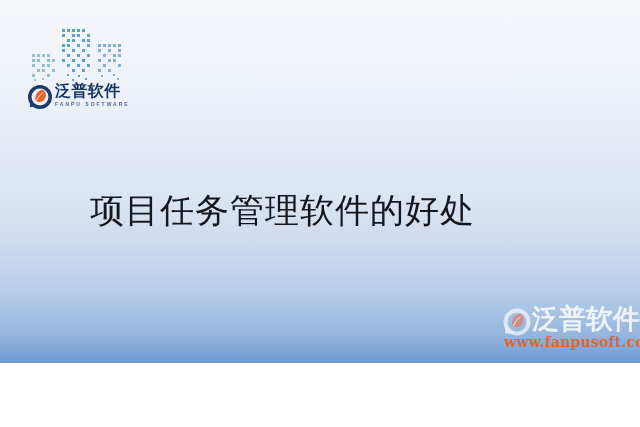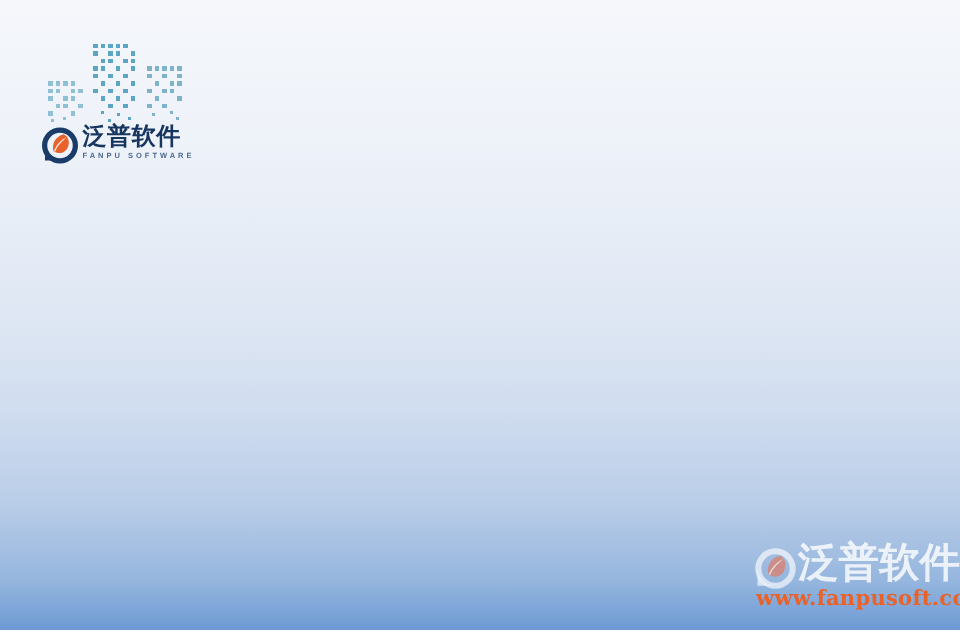--- a/index.html
+++ b/index.html
@@ -4,21 +4,21 @@
 <style>
   html, body {
     margin: 0;
     padding: 0;
     background: #ffffff;
   }
 
   #slide {
     position: relative;
     width: 640px;
-    height: 420px;
+    height: 363px;
     overflow: hidden;
     font-family: "Liberation Sans", "DejaVu Sans", sans-serif;
     background: linear-gradient(to bottom,
         #f5f7fb 0%,
         #f2f5fa 10%,
         #eef2f9 22%,
         #e6ecf6 38%,
         #dde6f3 52%,
         #cfdcef 66%,
         #b9cde8 80%,
@@ -254,20 +254,21 @@
       </div>
 
       <div id="logo-text-wrap">
         <span id="logo-cn">泛普软件</span>
         <span id="logo-en">FANPU SOFTWARE</span>
       </div>
 
     </div>
   </div>
 
+  <h1 id="slide-title">项目任务管理软件的好处</h1>
 
   <div id="watermark">
 
     <div id="wm-emblem">
       <svg viewBox="0 0 30 30" width="30" height="30" xmlns="http://www.w3.org/2000/svg">
         <path d="M15 1.5 A13.5 13.5 0 1 0 15 28.5 A13.5 13.5 0 0 0 15 1.5 Z M15 5.5 A9.5 9.5 0 1 1 15 24.5 A9.5 9.5 0 1 1 15 5.5 Z" fill="#ffffff" opacity="0.78"></path>
         <path d="M3 15 L3 26.5 L15 26.5 A12.4 12.4 0 0 1 3 15 Z" fill="#ffffff" opacity="0.78"></path>
         <path d="M18 6.5 C11.8 8 9 13 10.2 18.8 C14 22 19.6 20.4 21.2 15.3 C22.4 11.3 21 7.9 18 6.5 Z" fill="#e07a62" opacity="0.85"></path>
         <path d="M10.6 18.8 C12.9 13.8 16.2 10.4 20.2 8.7 C15.6 12.6 12.8 15.4 11.5 19.4 Z" fill="#ffffff" opacity="0.8"></path>
       </svg>

